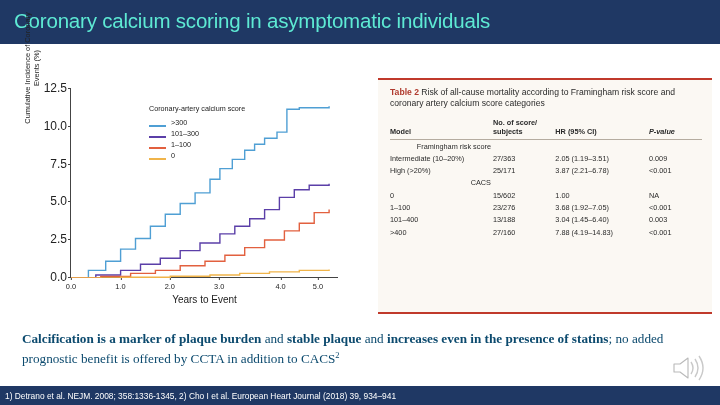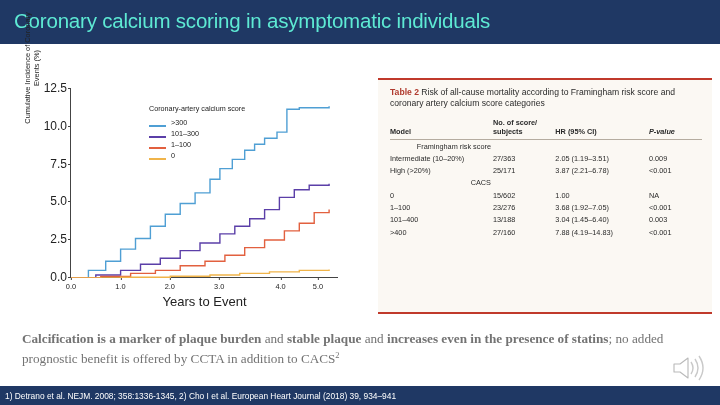--- a/index.html
+++ b/index.html
@@ -106,21 +106,21 @@
     height: 3px;
     background: #444;
   }
   .x-label {
     position: absolute;
     top: 100%;
     margin-top: 17px;
     left: 0;
     width: 100%;
     text-align: center;
-    font-size: 13px;
+    font-size: 10px;
     color: #222;
   }
   .legend {
     position: absolute;
     left: 78px;
     top: 16px;
     font-size: 7.2px;
     color: #222;
   }
   .legend-title {
@@ -192,21 +192,21 @@
   }
   
   .caption {
     position: absolute;
     left: 22px;
     top: 330px;
     width: 660px;
     font-family: "Liberation Serif", serif;
     font-size: 13.2px;
     line-height: 1.42;
-    color: #737373;
+    color: #0c4a6e;
   }
   .caption b { font-weight: bold; }
   .caption sup { font-size: 8.5px; vertical-align: super; }
   
   .footer-bar {
     position: absolute;
     left: 0;
     bottom: 0;
     width: 720px;
     height: 19px;

